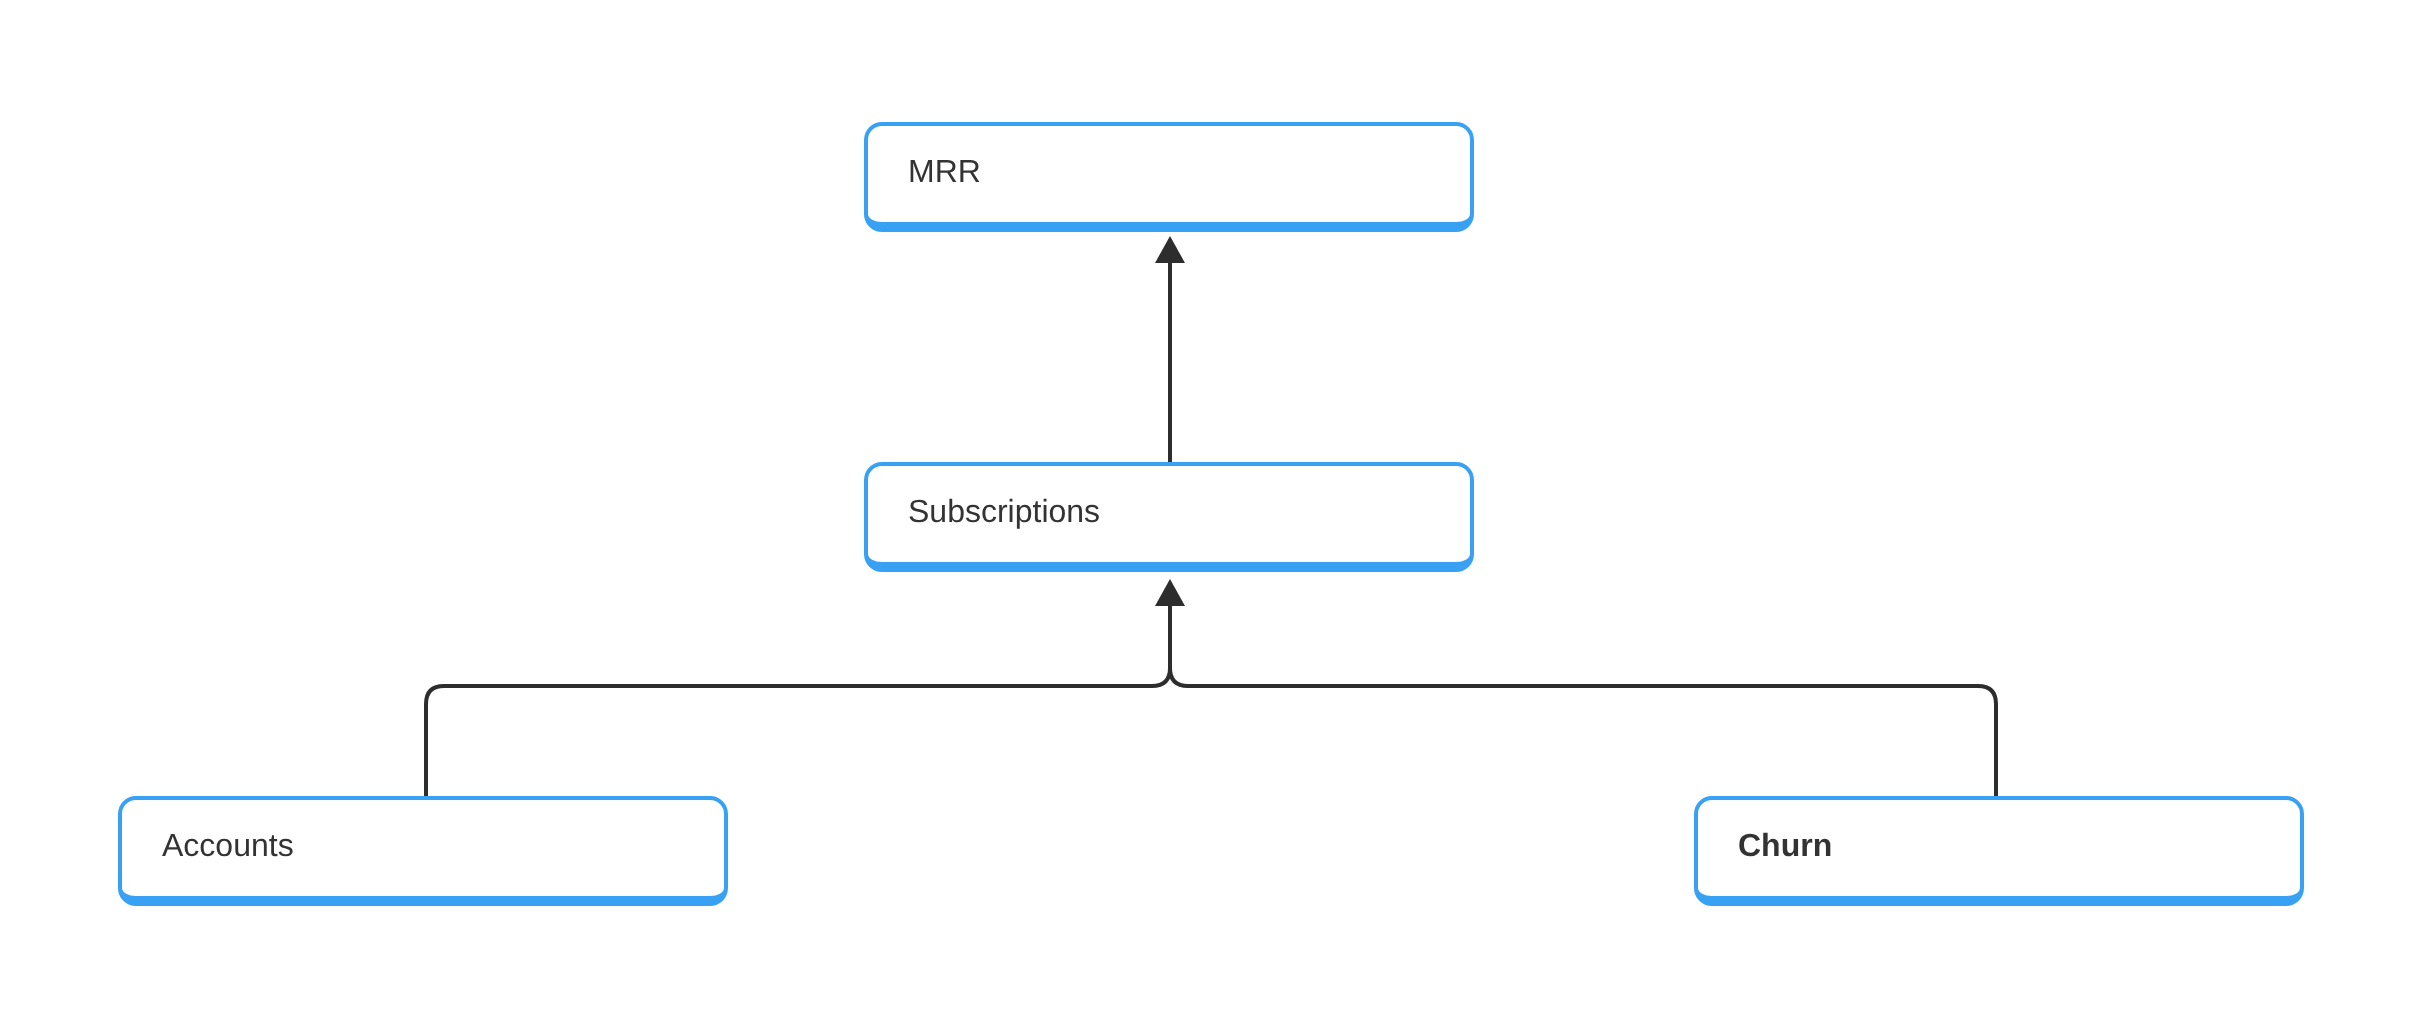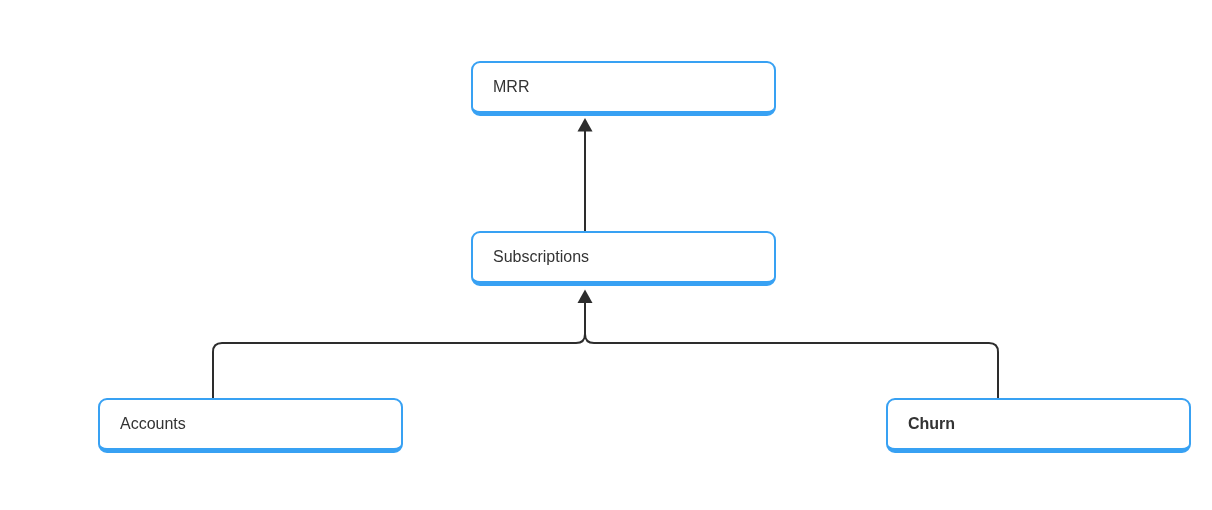--- a/index.html
+++ b/index.html
@@ -43,21 +43,20 @@
     width: 305px;
     height: 55px;
     background: var(--node-fill);
     border: 2px solid var(--node-border);
     border-bottom-width: 5px;
     border-radius: 9px;
     display: flex;
     align-items: center;
     padding: 0 20px;
     cursor: pointer;
-    margin-left: 39px;
   }
   .node-label {
     font-size: 16px;
     color: var(--label-text);
     white-space: nowrap;
   }
   .node-mrr           { left: 432px; top: 61px;  }
   .node-subscriptions { left: 432px; top: 231px; }
   .node-accounts      { left: 59px;  top: 398px; }
   .node-churn         { left: 847px; top: 398px; font-weight: bold; }

